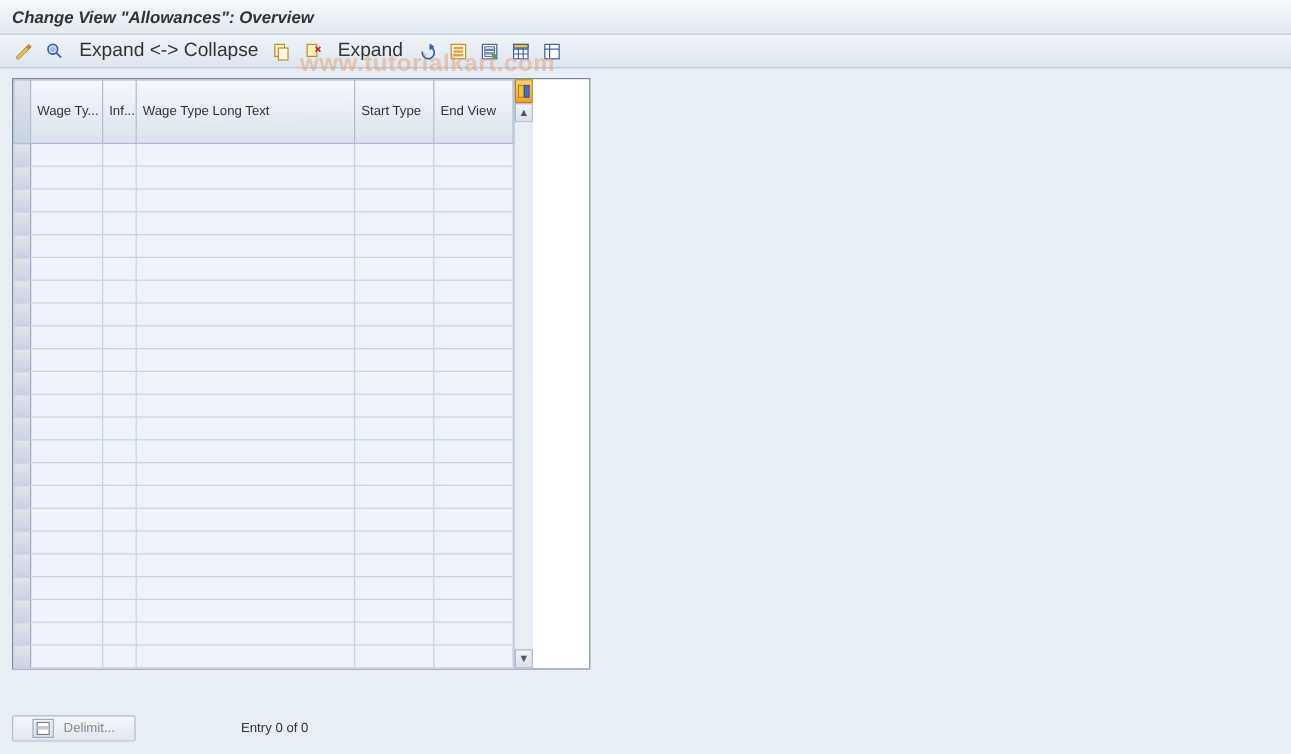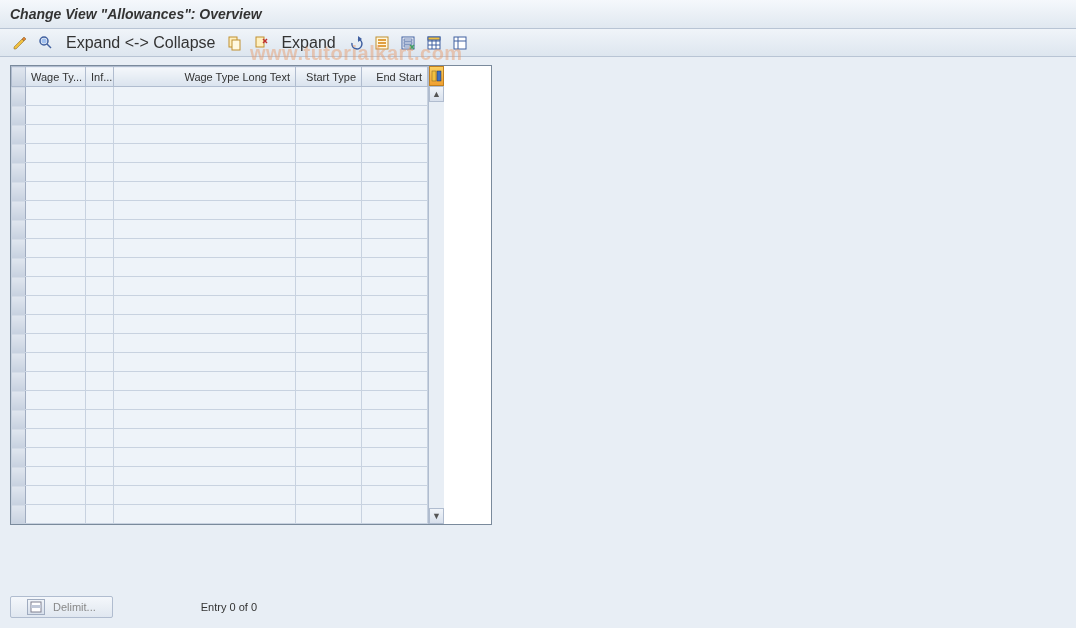--- a/index.html
+++ b/index.html
@@ -65,24 +65,24 @@
       border: 1px solid #7a8a9c;
       background: #fff;
       width: 482px;
     }
     .data-table {
       border-collapse: collapse;
       background: #e6edf5;
     }
     .data-table th {
       font-weight: normal;
-      text-align: right;
+      text-align: left;
       background: linear-gradient(to bottom, #f4f7fb, #dae3ee);
       border: 1px solid #b0bccf;
-      padding: 3px 5px;
+      padding: 20px 5px;
       font-size: 11px;
       color: #333;
       height: 20px;
       overflow: hidden;
       white-space: nowrap;
     }
     .data-table th.row-selector-header {
       width: 14px;
       background: linear-gradient(to bottom, #e0e6ef, #c8d2e0);
     }
@@ -262,21 +262,21 @@
 <div class="content-area">
   <div class="table-wrapper">
     <table class="data-table">
       <thead>
         <tr id="header-row">
           <th class="row-selector-header"></th>
         <th style="width: 60px; min-width: 60px; max-width: 60px;">Wage Ty...</th>
             <th style="width: 28px; min-width: 28px; max-width: 28px;">Inf...</th>
             <th style="width: 182px; min-width: 182px; max-width: 182px;">Wage Type Long Text</th>
             <th style="width: 66px; min-width: 66px; max-width: 66px;">Start Type</th>
-            <th style="width: 66px; min-width: 66px; max-width: 66px;">End Start</th>
+            <th style="width: 66px; min-width: 66px; max-width: 66px;">End View</th>
           </tr>
       </thead>
       <tbody id="table-body">
           <tr>
             <td class="row-selector"></td>
             <td style="width: 60px;"></td>
             <td style="width: 28px;"></td>
             <td style="width: 182px;"></td>
             <td style="width: 66px;"></td>
             <td style="width: 66px;"></td>

